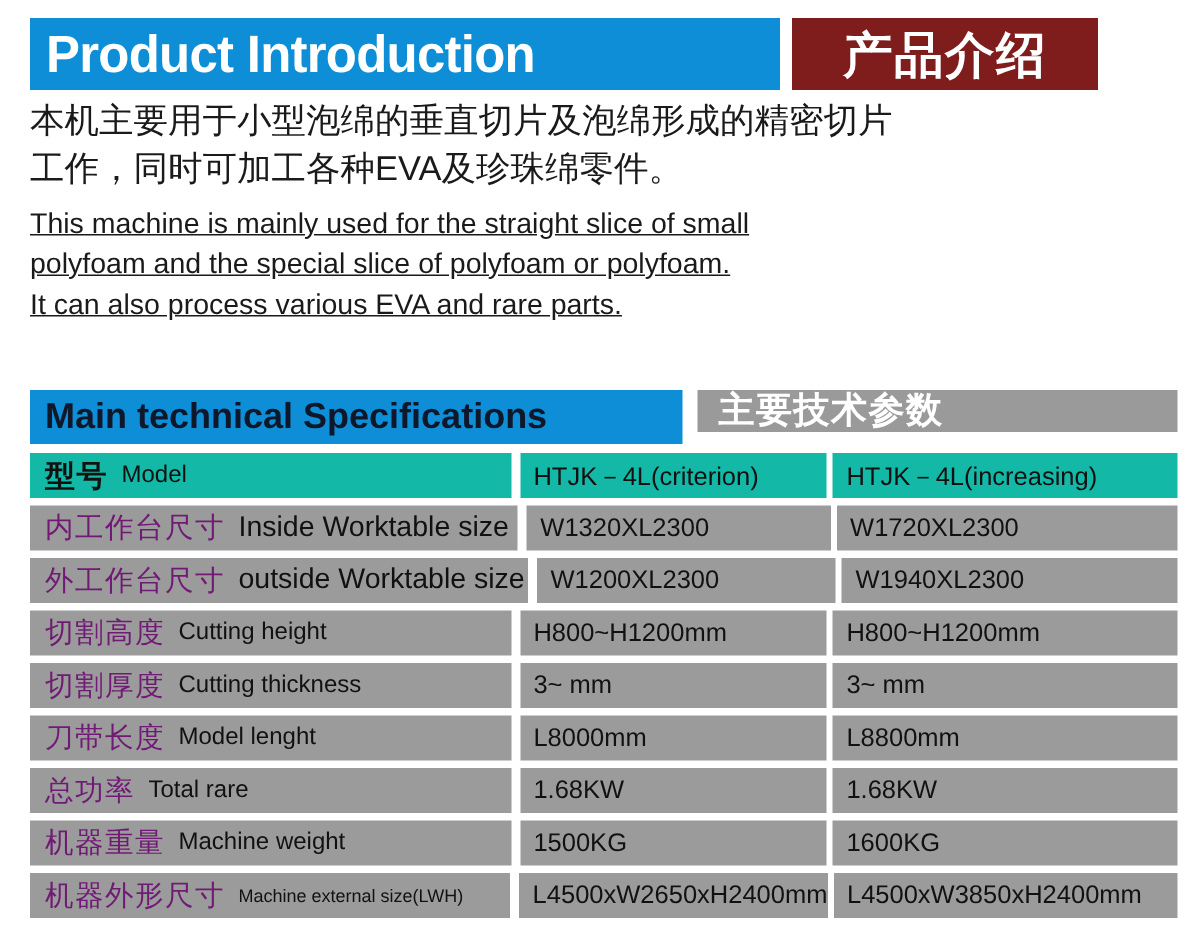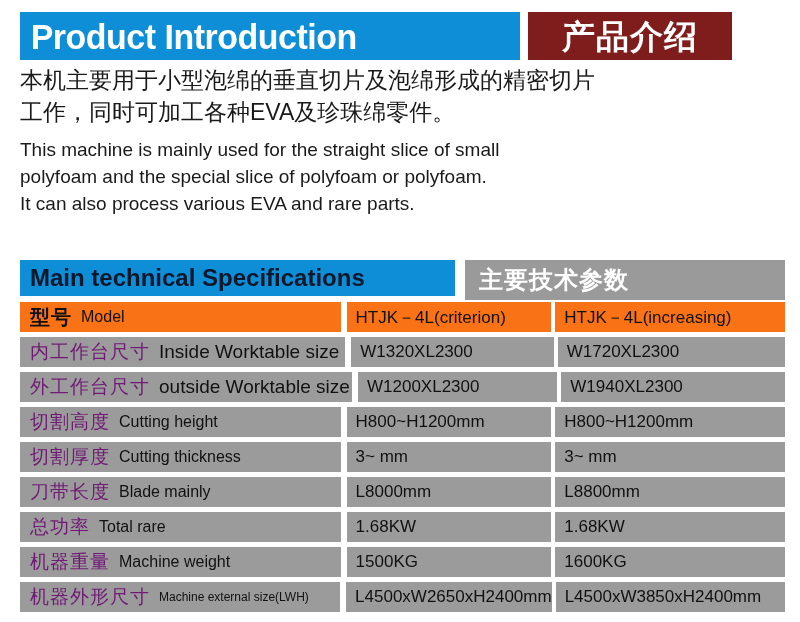--- a/index.html
+++ b/index.html
@@ -79,21 +79,21 @@
 
   .intro-en {
     position: absolute;
     left: 20px;
     top: 136px;
     width: 720px;
     font-size: 19px;
     line-height: 27px;
     color: #1a1a1a;
   }
-  .intro-en div { white-space: nowrap; }
+  .intro-en div { white-space: nowrap; text-decoration: underline; }
 
   
   .spec-banner {
     position: absolute;
     left: 20px;
     top: 260px;
     width: 765px;
     height: 36px;
   }
   .spec-blue {
@@ -112,21 +112,21 @@
     font-weight: bold;
     padding-left: 10px;
     line-height: 1;
     white-space: nowrap;
   }
   .spec-gray {
     position: absolute;
     left: 445px;
     top: 0;
     width: 320px;
-    height: 40px;
+    height: 28px;
     background: #9a9a9a;
     display: flex;
     align-items: center;
   }
   .spec-gray .banner-text {
     color: #ffffff;
     font-size: 24px;
     font-weight: bold;
     padding-left: 14px;
     line-height: 1;
@@ -156,21 +156,21 @@
     padding-left: 10px;
     padding-right: 6px;
   }
   .cell-val {
     width: 212px;
     margin-right: 4px;
     padding-left: 9px;
   }
   .cell-val.last { margin-right: 0; width: 238px; }
 
-  .row-header .cell { background: #f97316; }
+  .row-header .cell { background: #14b8a6; }
   .row-data .cell { background: #9b9b9b; }
 
   .lbl-cn {
     font-size: 19px;
     font-weight: 500;
     color: #701a75;
     letter-spacing: 1px;
     white-space: nowrap;
   }
   .lbl-en {
@@ -282,21 +282,21 @@
         <div class="cell cell-val">
           <span class="val-text">3~ mm</span>
         </div>
         <div class="cell cell-val last">
           <span class="val-text">3~ mm</span>
         </div>
       </div>
       <div class="spec-row row-data">
         <div class="cell cell-label">
           <span class="lbl-cn">刀带长度</span>
-          <span class="lbl-en">Blade mainly</span>
+          <span class="lbl-en">Model lenght</span>
         </div>
         <div class="cell cell-val">
           <span class="val-text">L8000mm</span>
         </div>
         <div class="cell cell-val last">
           <span class="val-text">L8800mm</span>
         </div>
       </div>
       <div class="spec-row row-data">
         <div class="cell cell-label">

